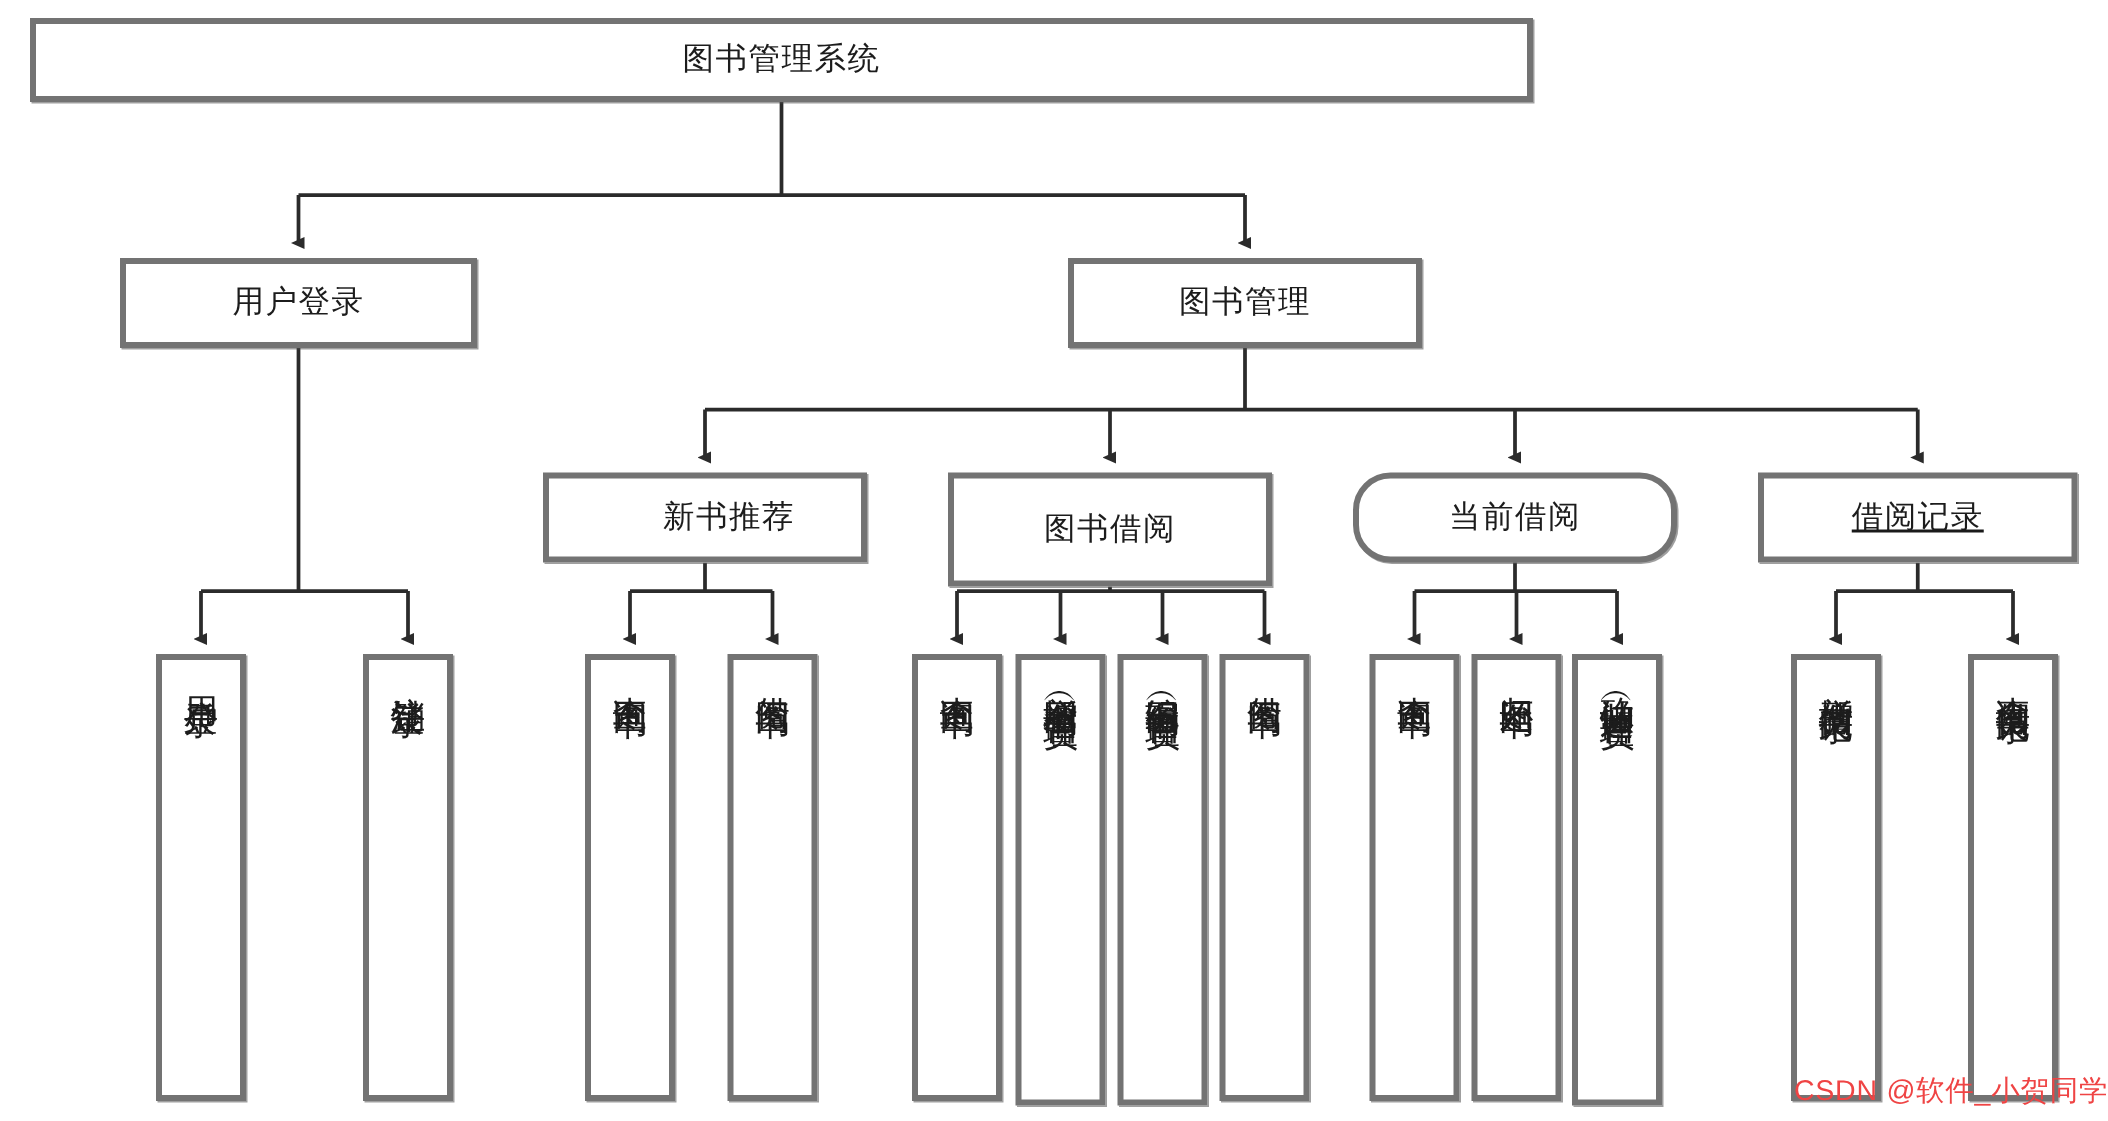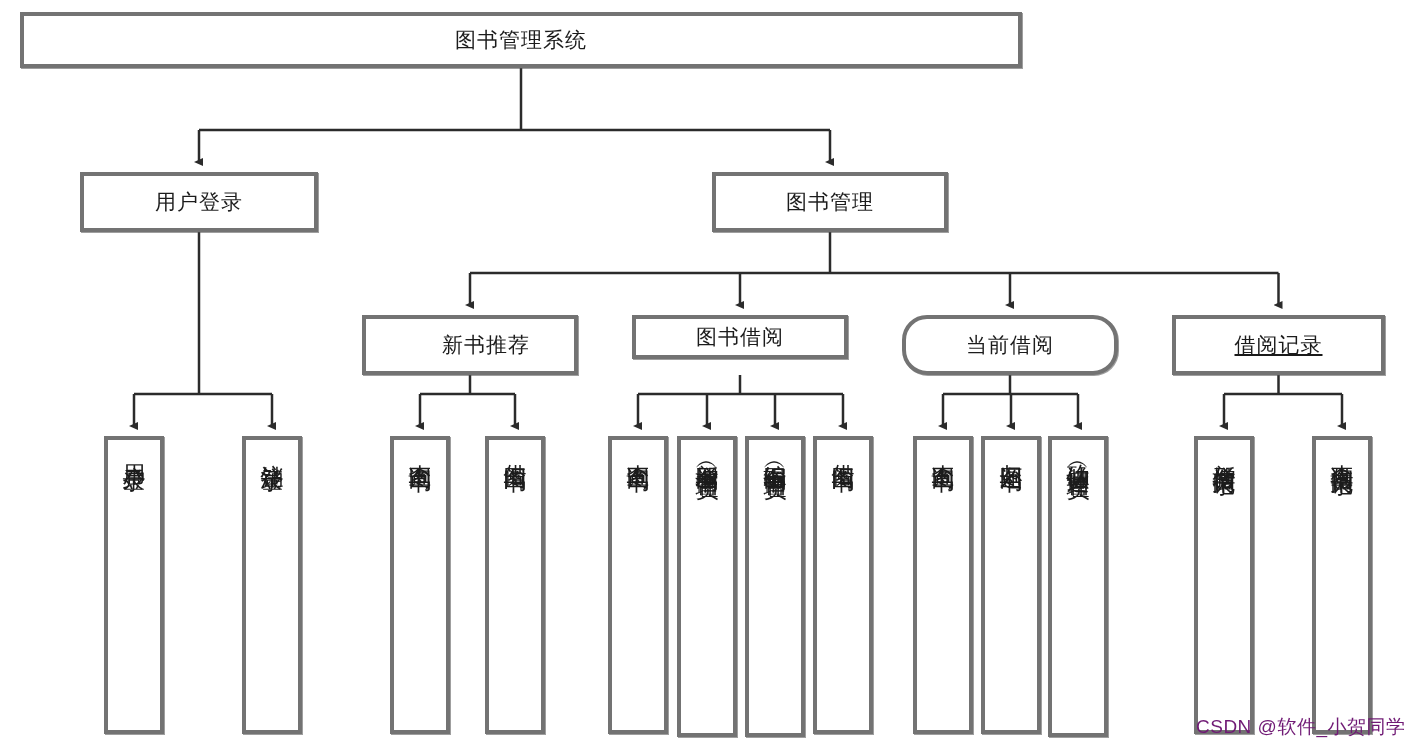--- a/index.html
+++ b/index.html
@@ -113,21 +113,21 @@
       </div>
       <div class="node" style="left: 80px; top: 172px; width: 238px; height: 60px;">
         <span class="label">用户登录</span>
       </div>
       <div class="node" style="left: 712px; top: 172px; width: 236px; height: 60px;">
         <span class="label">图书管理</span>
       </div>
       <div class="node" style="left: 362px; top: 315px; width: 216px; height: 60px; padding-left: 32px;">
         <span class="label">新书推荐</span>
       </div>
-      <div class="node" style="left: 632px; top: 315px; width: 216px; height: 44px;">
+      <div class="node" style="left: 632px; top: 315px; width: 216px; height: 76px;">
         <span class="label">图书借阅</span>
       </div>
       <div class="node" style="left: 902px; top: 315px; width: 216px; height: 60px; border-radius: 25px;">
         <span class="label">当前借阅</span>
       </div>
       <div class="node" style="left: 1172px; top: 315px; width: 213px; height: 60px; text-decoration: underline;">
         <span class="label">借阅记录</span>
       </div>
       <div class="node vert" style="left: 104px; top: 436px; width: 60px; height: 298px;">
         <span class="label">用户登录</span>
@@ -163,14 +163,14 @@
         <span class="label">确认归还（管理员）</span>
       </div>
       <div class="node vert" style="left: 1194px; top: 436px; width: 60px; height: 298px;">
         <span class="label">新增借阅记录</span>
       </div>
       <div class="node vert" style="left: 1312px; top: 436px; width: 60px; height: 298px;">
         <span class="label">查询借阅记录</span>
       </div>
     </div>
 
-  <div class="watermark" style="left: 1196px; top: 714px; color: #701a75; text-align: right;">CSDN @软件_小贺同学</div>
+  <div class="watermark" style="left: 1196px; top: 714px; color: #ef4444; text-align: right;">CSDN @软件_小贺同学</div>
 </div>
 
 </body></html>

